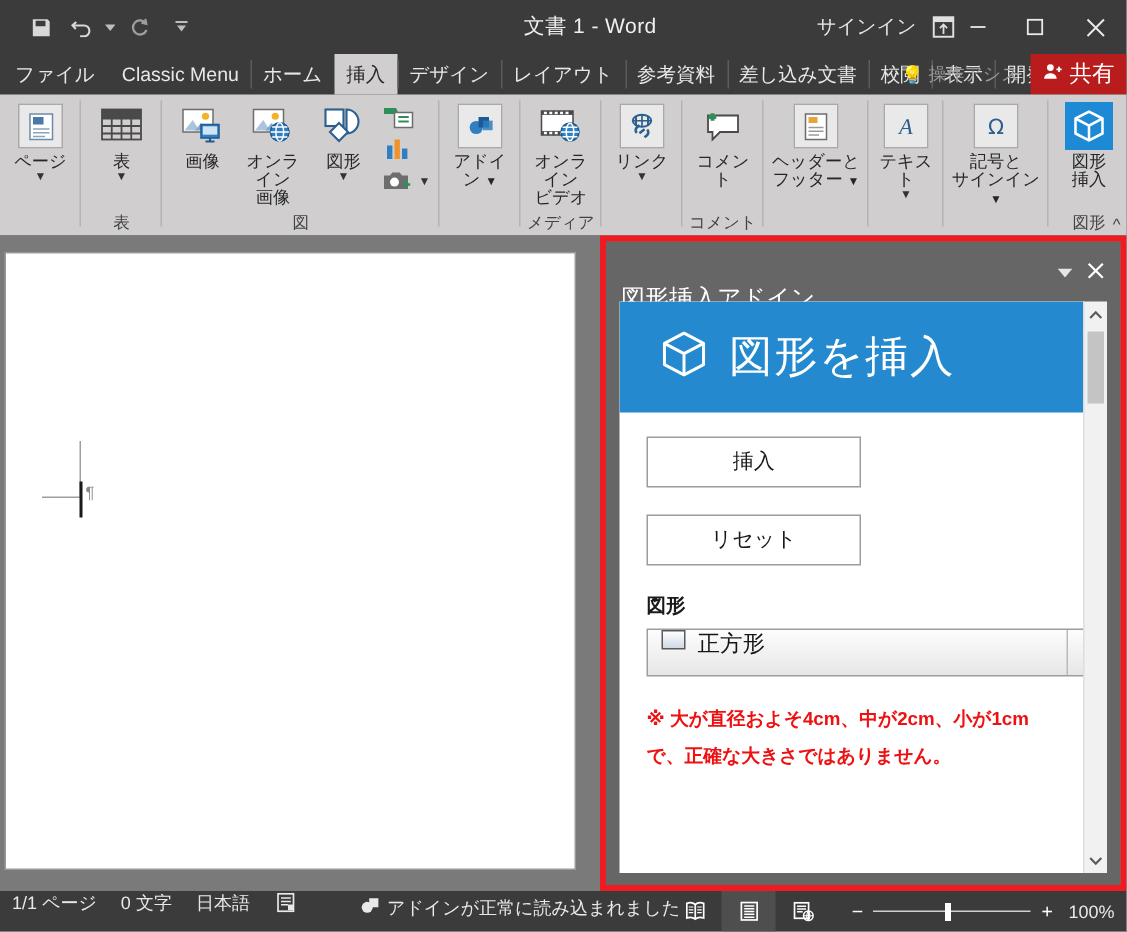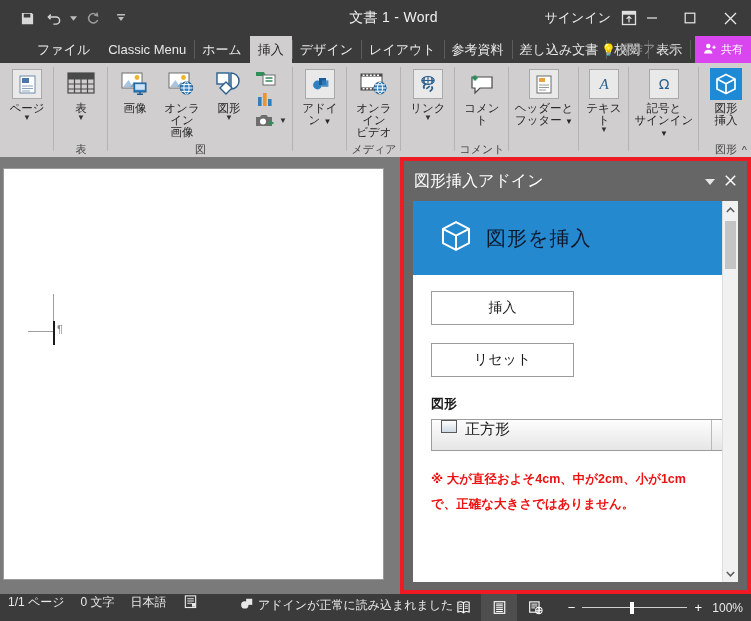--- a/index.html
+++ b/index.html
@@ -28,24 +28,24 @@
   .wbtns{position:absolute;right:0;top:0;height:36px;display:flex;}
   .wbtn{width:38px;height:36px;display:flex;align-items:center;justify-content:center;color:#eaeaea;}
   .wbtn.close{width:42px;}
 
   
   .tabstrip{position:absolute;left:0;top:36px;width:751px;height:27px;background:#3b3b3b;}
   .tabs{position:absolute;left:0;top:0;height:27px;display:flex;align-items:stretch;}
   .tab{display:flex;align-items:center;padding:0 8px;color:#e8e8e8;font-size:13px;white-space:nowrap;position:relative;}
   .tab.sep:before{content:"";position:absolute;left:0;top:4px;bottom:4px;width:1px;background:#5c5c5c;}
   .tab.active{background:#d0cece;color:#2b2b2b;}
-  .tab.file{padding:0 10px;margin-left:27px;}
+  .tab.file{padding:0 10px;}
   .assist{position:absolute;right:72px;top:0;height:27px;display:flex;align-items:center;gap:3px;color:#9a9a9a;font-size:12px;white-space:nowrap;overflow:hidden;width:78px;}
   .bulb{color:#c9c050;font-size:12px;}
-  .share{position:absolute;right:0;top:0;height:27px;display:flex;align-items:center;gap:4px;padding:0 8px;background:#d946ef;color:#ffffff;font-size:11px;}
+  .share{position:absolute;right:0;top:0;height:27px;display:flex;align-items:center;gap:4px;padding:0 8px;background:#b91c1c;color:#ffffff;font-size:15px;}
 
   
   .ribbon{position:absolute;left:0;top:63px;width:751px;height:94px;background:#d0cece;}
   .rgroups{position:absolute;left:0;top:0;height:94px;display:flex;}
   .rg{position:relative;height:94px;display:flex;flex-direction:column;align-items:center;}
   .rg:after{content:"";position:absolute;right:0;top:4px;height:84px;width:1px;background:#b4b2b2;}
   .rg-items{flex:1;display:flex;align-items:flex-start;padding:3px 4px 0 4px;gap:1px;}
   .rg-label{height:16px;line-height:16px;font-size:11px;color:#444;text-align:center;width:100%;}
   .bigbtn{width:46px;display:flex;flex-direction:column;align-items:center;padding-top:2px;}
   .bigbtn .ic{width:32px;height:32px;display:flex;align-items:center;justify-content:center;}
@@ -63,26 +63,26 @@
   .marginmark{position:absolute;left:24px;top:125px;width:26px;height:38px;}
   .mm-v{position:absolute;right:0;top:0;width:1px;height:38px;background:#9e9e9e;}
   .mm-h{position:absolute;left:0;bottom:0;height:1px;width:26px;background:#9e9e9e;}
   .caret{position:absolute;left:49px;top:152px;width:2px;height:24px;background:#1a1a1a;}
   .pilcrow{position:absolute;left:53px;top:155px;font-size:11px;color:#8a8a8a;line-height:11px;}
 
   
   .redbox{position:absolute;left:400px;top:157px;width:351px;height:437px;border:4px solid #ee1c22;box-sizing:border-box;}
   .pane{position:absolute;left:404px;top:161px;width:343px;height:429px;background:#666666;box-sizing:border-box;}
   .pane-head{position:absolute;left:0;top:0;width:343px;height:40px;}
-  .pane-title{position:absolute;left:10px;top:10px;font-size:16px;color:#ffffff;}
+  .pane-title{position:absolute;left:10px;top:28px;font-size:16px;color:#ffffff;}
   .pane-dd{position:absolute;right:30px;top:14px;width:14px;height:14px;display:flex;align-items:center;justify-content:center;color:#e6e6e6;}
   .pane-x{position:absolute;right:8px;top:10px;width:18px;height:18px;display:flex;align-items:center;justify-content:center;color:#ffffff;font-size:15px;}
   .pane-body{position:absolute;left:9px;top:40px;width:309px;height:381px;background:#ffffff;overflow:hidden;}
   .banner{height:74px;background:#2489ce;display:flex;align-items:center;padding-left:26px;gap:13px;box-sizing:border-box;}
-  .banner .btxt{color:#0f172a;font-size:20px;letter-spacing:1px;text-align:center;}
+  .banner .btxt{color:#ffffff;font-size:29px;letter-spacing:1px;text-align:center;}
   .pane-content{padding:16px 18px 0 18px;}
   .pbtn{width:143px;height:34px;border:1px solid #9c9c9c;background:#ffffff;display:flex;align-items:center;justify-content:center;
         font-size:14px;color:#1a1a1a;box-sizing:border-box;margin-bottom:18px;}
   .flabel{font-size:13px;color:#1a1a1a;font-weight:bold;margin-bottom:6px;}
   .select{width:312px;height:32px;border:1px solid #9d9d9d;background:linear-gradient(#fdfdfd,#e6e6e6);
           display:flex;align-items:flex-start;box-sizing:border-box;}
   .select .sq{width:16px;height:13px;border:1px solid #5a5a5a;background:linear-gradient(#ffffff,#cfd9e4);margin:0 8px 0 9px;box-sizing:border-box;}
   .select .sv{flex:1;font-size:15px;color:#161616;}
   .select .sarrow{width:30px;height:30px;border-left:1px solid #b9b9b9;display:flex;align-items:center;justify-content:center;color:#444;font-size:10px;}
   .warn{margin-top:16px;width:258px;color:#ee1111;font-size:12.5px;font-weight:bold;line-height:25px;}

